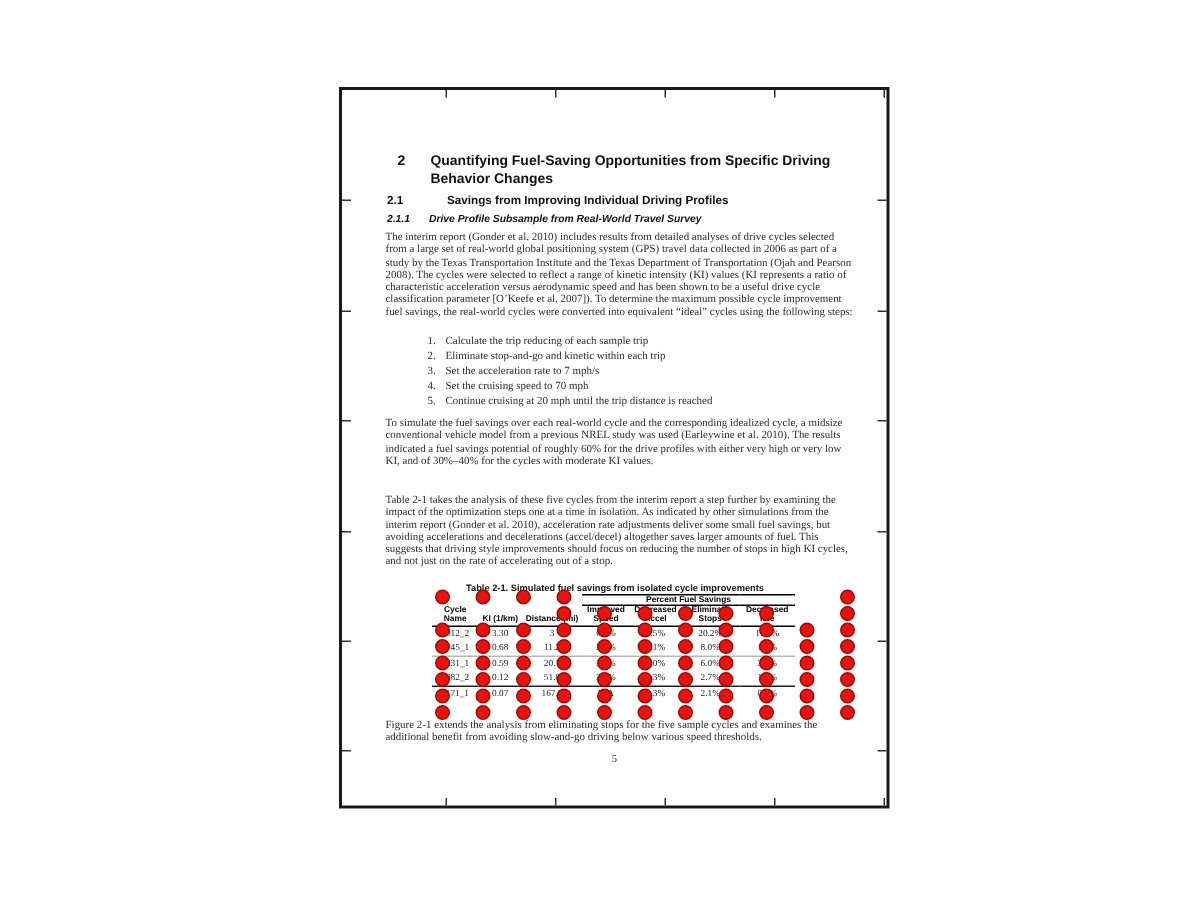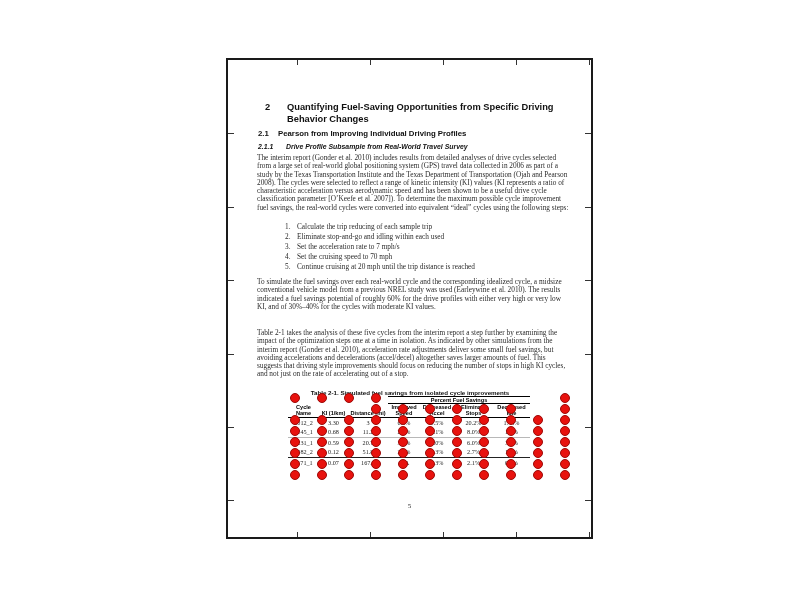--- a/index.html
+++ b/index.html
@@ -9,21 +9,21 @@
         border:2px solid #1a1a1a;background:#fff;}
   .tick{position:absolute;background:#333;}
   
   .h1{position:absolute;left:37px;top:42px;width:312px;display:flex;
       font-family:"Liberation Sans",sans-serif;font-weight:bold;font-size:9.3px;
       line-height:11.5px;color:#111;}
   .h1 .num{width:22px;flex:none;}
   .h1 .txt{width:282px;}
   .h2{position:absolute;left:30px;top:69px;display:flex;
       font-family:"Liberation Sans",sans-serif;font-weight:bold;font-size:7.8px;color:#111;}
-  .h2 .num{width:20px;flex:none;}
+  .h2 .num{width:40px;flex:none;}
   .h3{position:absolute;left:30px;top:83px;display:flex;
       font-family:"Liberation Sans",sans-serif;font-weight:bold;font-style:italic;
       font-size:6.9px;color:#111;}
   .h3 .num{width:28px;flex:none;font-style:italic;}
   
   .body{position:absolute;left:29px;width:315px;font-size:7.3px;line-height:8.3px;
         margin:0;text-align:left;}
   .p1{top:94px;}
   .p2{top:218px;}
   .p3{top:269px;}
@@ -56,38 +56,38 @@
 
   <div class="page">
 
     <div class="h1">
       <span class="num">2</span>
       <span class="txt">Quantifying Fuel-Saving Opportunities from Specific Driving Behavior Changes</span>
     </div>
 
     <div class="h2">
       <span class="num">2.1</span>
-      <span class="txt">Pearson from Improving Individual Driving Profiles</span>
+      <span class="txt">Savings from Improving Individual Driving Profiles</span>
     </div>
 
     <div class="h3">
       <span class="num">2.1.1</span>
       <span class="txt">Drive Profile Subsample from Real-World Travel Survey</span>
     </div>
 
     <p class="body p1">The interim report (Gonder et al. 2010) includes results from detailed analyses of drive cycles selected from a large set of real-world global positioning system (GPS) travel data collected in 2006 as part of a study by the Texas Transportation Institute and the Texas Department of Transportation (Ojah and Pearson 2008). The cycles were selected to reflect a range of kinetic intensity (KI) values (KI represents a ratio of characteristic acceleration versus aerodynamic speed and has been shown to be a useful drive cycle classification parameter [O’Keefe et al. 2007]). To determine the maximum possible cycle improvement fuel savings, the real-world cycles were converted into equivalent “ideal” cycles using the following steps:</p>
 
     <div class="list" id="steps-list">
         <div class="li">
           <span class="lnum">1.</span>
           <span>Calculate the trip reducing of each sample trip</span>
         </div>
         <div class="li">
           <span class="lnum">2.</span>
-          <span>Eliminate stop-and-go and idling within each used</span>
+          <span>Eliminate stop-and-go and kinetic within each trip</span>
         </div>
         <div class="li">
           <span class="lnum">3.</span>
           <span>Set the acceleration rate to 7 mph/s</span>
         </div>
         <div class="li">
           <span class="lnum">4.</span>
           <span>Set the cruising speed to 70 mph</span>
         </div>
         <div class="li">
@@ -168,20 +168,21 @@
             <td>0.07</td>
             <td>167.5</td>
             <td>N/A</td>
             <td>1.3%</td>
             <td>2.1%</td>
             <td>0.3%</td>
           </tr>
         </tbody>
     </table>
 
+    <p class="body figcap">Figure 2-1 extends the analysis from eliminating stops for the five sample cycles and examines the additional benefit from avoiding slow-and-go driving below various speed thresholds.</p>
 
     <div class="pageno">5</div>
   </div>
 
   <div id="ticks-layer">
       <div class="tick" style="left: 297px; top: 60px; width: 1px; height: 5px;"></div>
       <div class="tick" style="left: 370px; top: 60px; width: 1px; height: 5px;"></div>
       <div class="tick" style="left: 443px; top: 60px; width: 1px; height: 5px;"></div>
       <div class="tick" style="left: 516px; top: 60px; width: 1px; height: 5px;"></div>
       <div class="tick" style="left: 589px; top: 60px; width: 1px; height: 5px;"></div>

